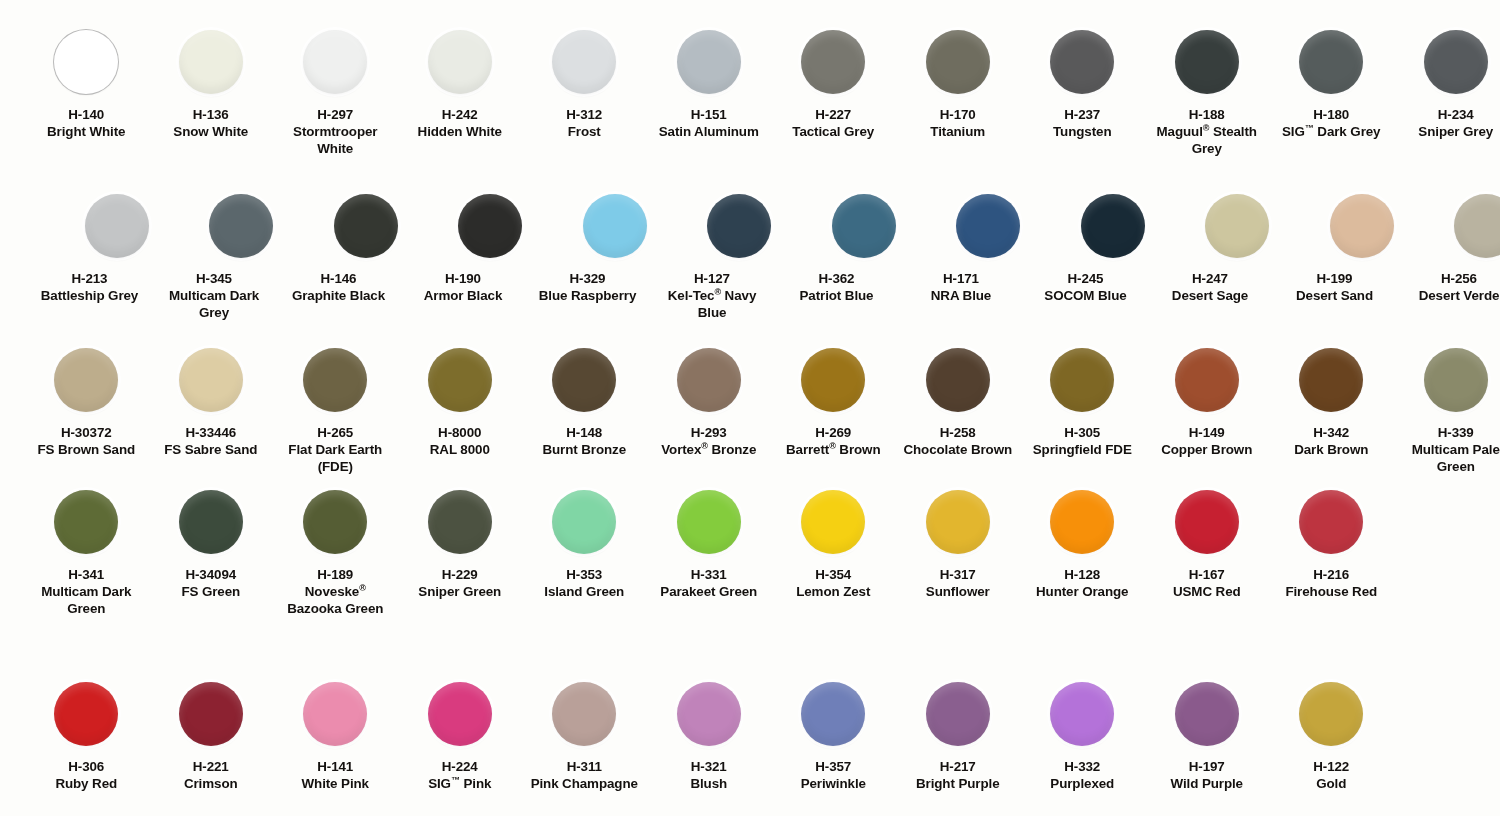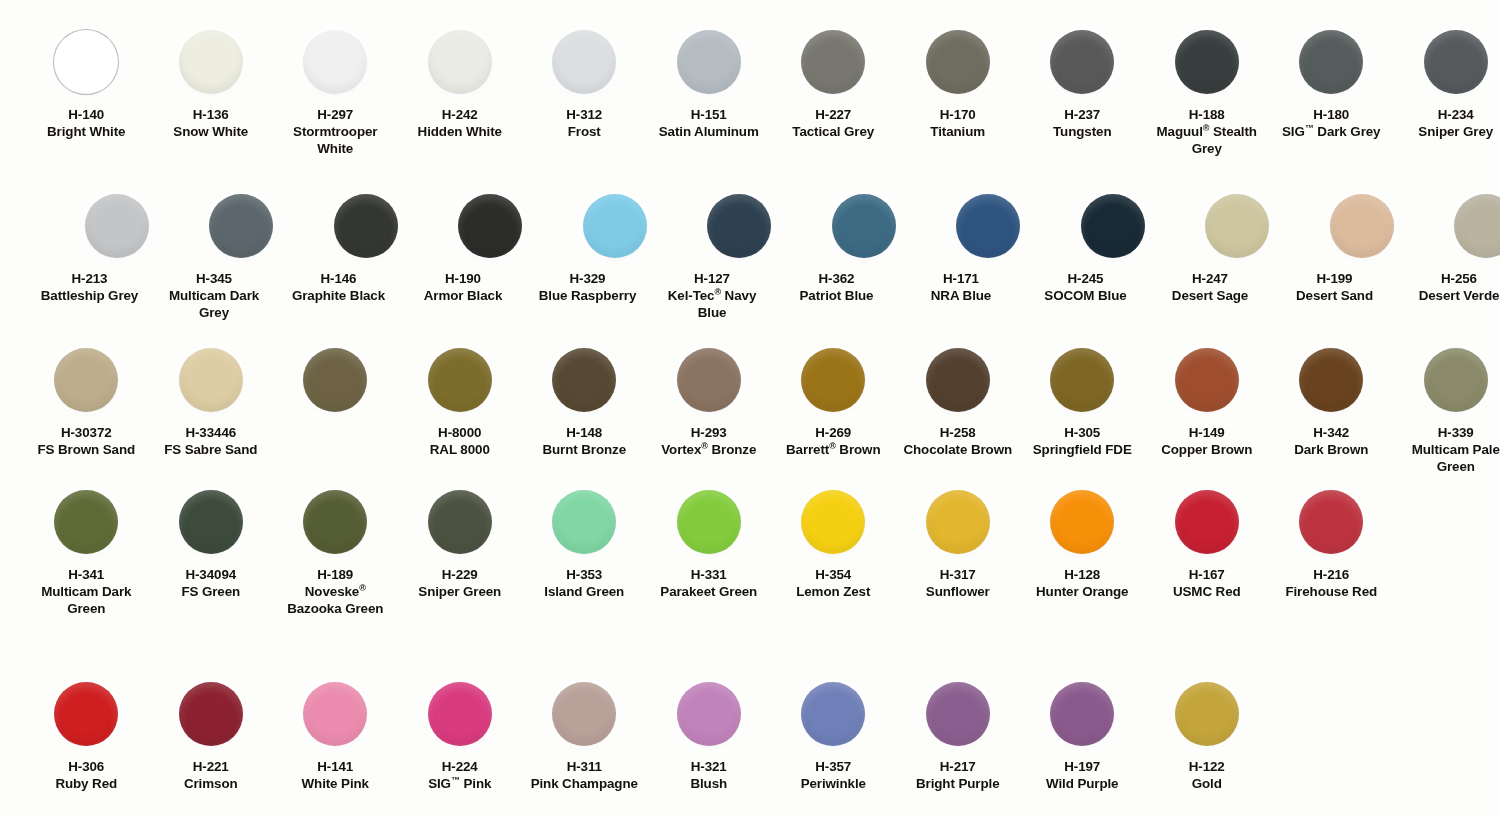--- a/index.html
+++ b/index.html
@@ -267,20 +267,24 @@
       </div>
       <div class="swatch">
         <div class="chip" title="FS Sabre Sand" style="background: rgb(221, 205, 164);"></div>
         <div class="caption">
           <span class="code">H-33446</span>
           <span class="cname">FS Sabre Sand</span>
         </div>
       </div>
       <div class="swatch">
         <div class="chip" title="Flat Dark Earth (FDE)" style="background: rgb(109, 99, 68);"></div>
+        <div class="caption">
+          <span class="code">H-265</span>
+          <span class="cname">Flat Dark Earth (FDE)</span>
+        </div>
       </div>
       <div class="swatch">
         <div class="chip" title="RAL 8000" style="background: rgb(125, 109, 44);"></div>
         <div class="caption">
           <span class="code">H-8000</span>
           <span class="cname">RAL 8000</span>
         </div>
       </div>
       <div class="swatch">
         <div class="chip" title="Burnt Bronze" style="background: rgb(87, 72, 51);"></div>
@@ -466,20 +470,27 @@
         <div class="caption">
           <span class="code">H-357</span>
           <span class="cname">Periwinkle</span>
         </div>
       </div>
       <div class="swatch">
         <div class="chip" title="Bright Purple" style="background: rgb(138, 95, 143);"></div>
         <div class="caption">
           <span class="code">H-217</span>
           <span class="cname">Bright Purple</span>
+        </div>
+      </div>
+      <div class="swatch">
+        <div class="chip" title="Purplexed" style="background: rgb(180, 114, 217);"></div>
+        <div class="caption">
+          <span class="code">H-332</span>
+          <span class="cname">Purplexed</span>
         </div>
       </div>
       <div class="swatch">
         <div class="chip" title="Wild Purple" style="background: rgb(138, 90, 140);"></div>
         <div class="caption">
           <span class="code">H-197</span>
           <span class="cname">Wild Purple</span>
         </div>
       </div>
       <div class="swatch">

